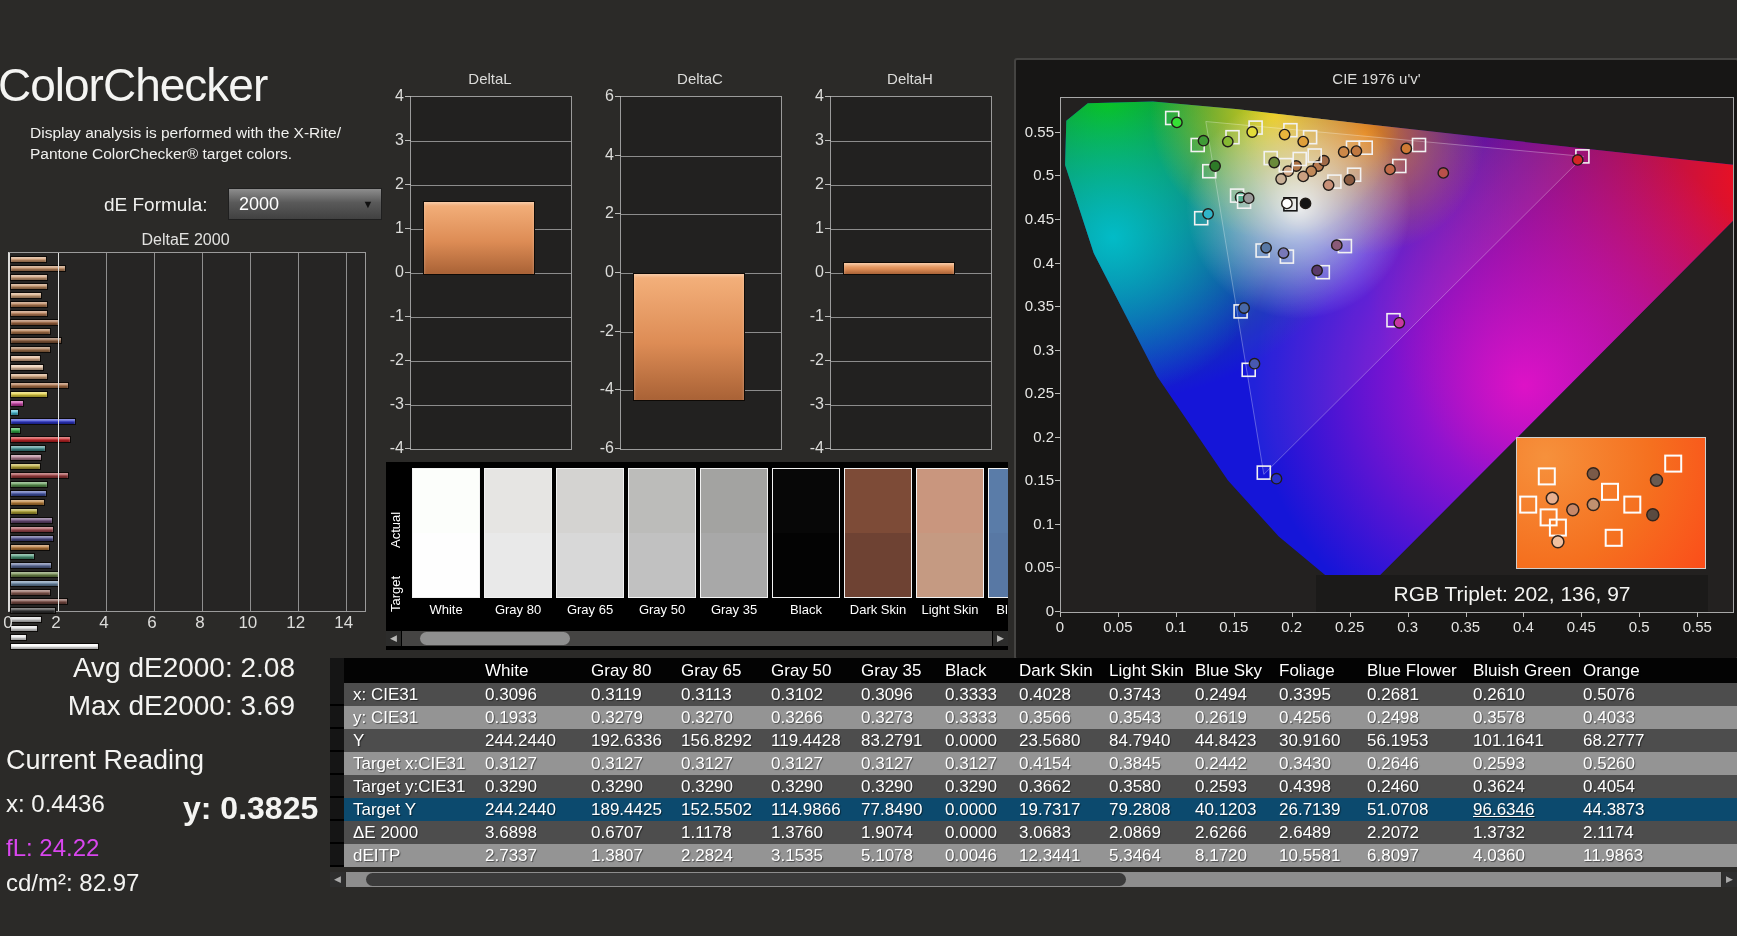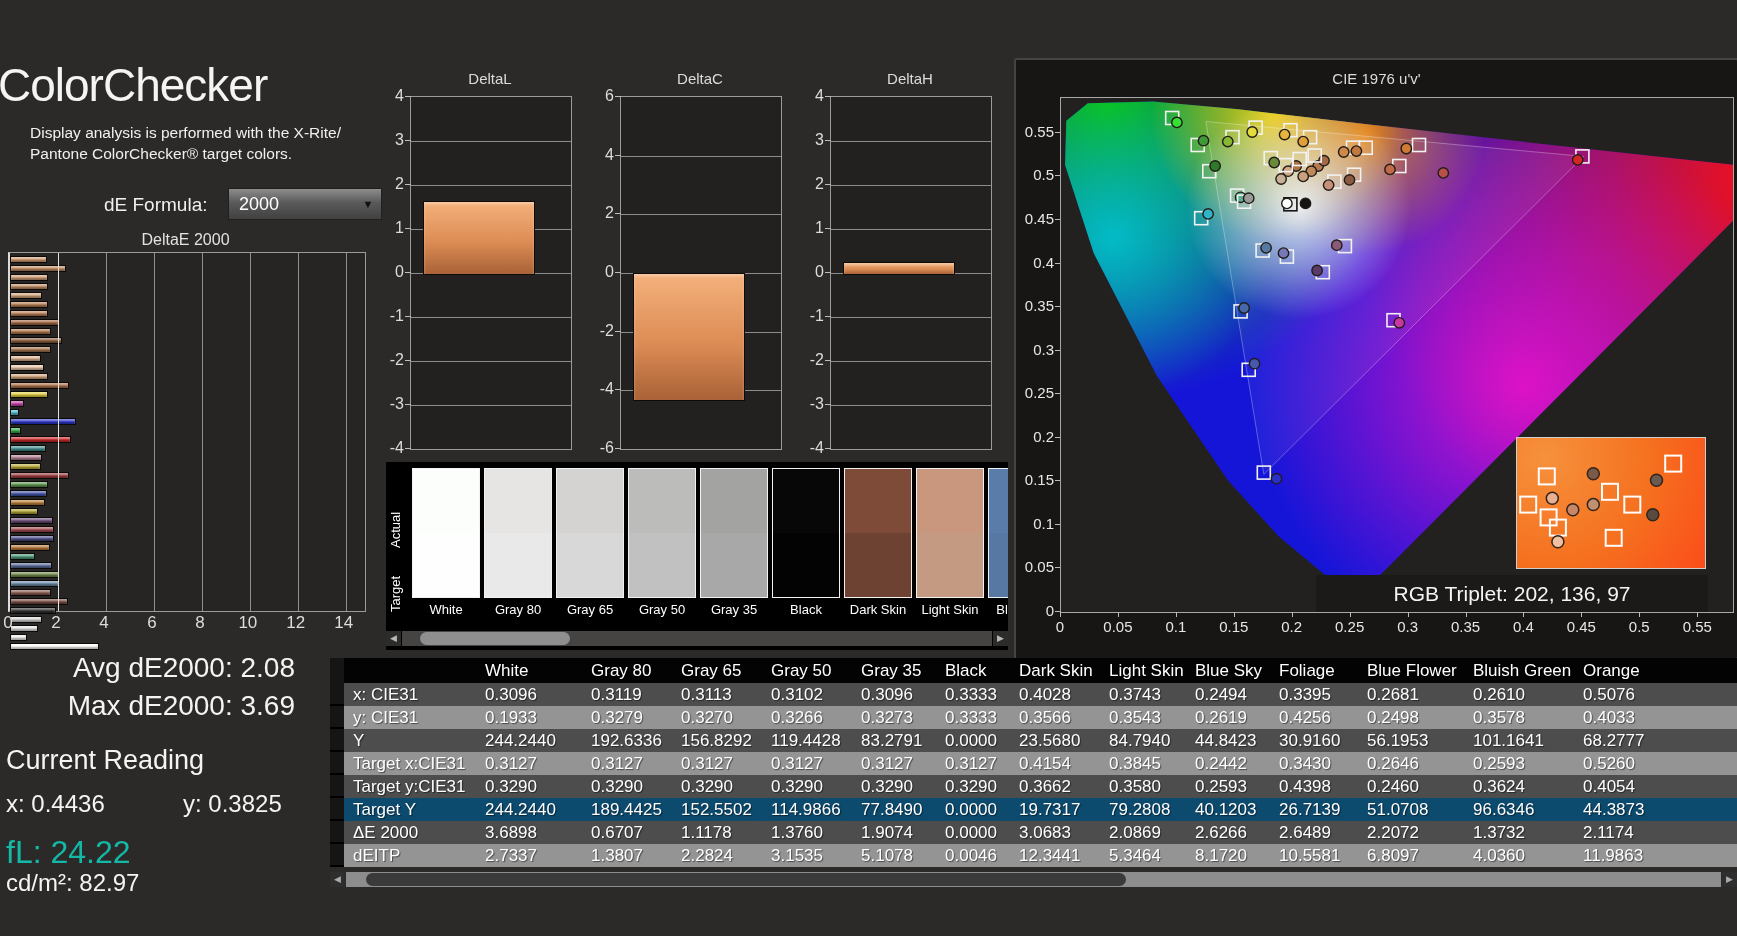--- a/index.html
+++ b/index.html
@@ -45,22 +45,22 @@
   .cie-xlab{position:absolute;width:40px;text-align:center;font-size:15px;color:#e6e6e4;top:558px;}
   .cie-dash{position:absolute;background:#bcbcba;}
   #cie-inset{left:500px;top:377px;width:188px;height:130px;border:1px solid #cfcfcd;background:radial-gradient(circle at 15% 15%,#f6913c, #f5701f 55%, #fb4d1a);}
   #rgb-label{left:300px;top:515px;width:392px;height:37px;background:#1b1a19;color:#f4f4f2;font-size:21px;line-height:37px;text-align:center;}
   
   .stat-big{left:0;top:0;width:295px;text-align:right;font-size:28px;color:#f4f4f2;}
   #stat-avg{left:0;top:652px;}
   #stat-max{left:0;top:690px;}
   #stat-current{left:6px;top:745px;font-size:27px;color:#f4f4f2;}
   #stat-x{left:6px;top:790px;font-size:24px;color:#f4f4f2;}
-  #stat-y{left:183px;top:790px;font-size:24px;color:#f4f4f2;}
-  #stat-fl{left:6px;top:834px;font-size:32px;color:#14b8a6;}
+  #stat-y{left:183px;top:790px;font-size:32px;color:#f4f4f2;font-weight:bold;}
+  #stat-fl{left:6px;top:834px;font-size:24px;color:#d946ef;}
   #stat-cdm{left:6px;top:869px;font-size:24px;color:#f4f4f2;}
   
   #table-panel{left:330px;top:658px;width:1407px;}
   .trow{display:flex;width:100%;height:23px;line-height:23px;}
   .trow.header{height:25px;line-height:25px;background:#030303;}
   .tcell{font-size:17px;color:#fff;padding-left:9px;box-sizing:border-box;white-space:nowrap;overflow:hidden;text-shadow:1px 1px 1px rgba(0,0,0,.5);}
   .stub{width:14px;background:#151515;border-bottom:2px solid #000;box-sizing:border-box;}
   #table-scroll{left:330px;top:872px;width:1407px;}
 </style>
 </head>
@@ -588,21 +588,21 @@
       <div class="tcell" style="width: 90px;">189.4425</div>
       <div class="tcell" style="width: 90px;">152.5502</div>
       <div class="tcell" style="width: 90px;">114.9866</div>
       <div class="tcell" style="width: 84px;">77.8490</div>
       <div class="tcell" style="width: 74px;">0.0000</div>
       <div class="tcell" style="width: 90px;">19.7317</div>
       <div class="tcell" style="width: 86px;">79.2808</div>
       <div class="tcell" style="width: 84px;">40.1203</div>
       <div class="tcell" style="width: 88px;">26.7139</div>
       <div class="tcell" style="width: 106px;">51.0708</div>
-      <div class="tcell" style="width: 110px;">96.6346</div>
+      <div class="tcell" style="width: 110px; text-decoration: underline;">96.6346</div>
       <div class="tcell" style="width: 163px;">44.3873</div>
     </div>
     <div class="trow" style="background: rgb(77, 77, 77);">
       <div class="stub"></div>
       <div class="tcell" style="width: 132px;">ΔE 2000</div>
       <div class="tcell" style="width: 106px;">3.6898</div>
       <div class="tcell" style="width: 90px;">0.6707</div>
       <div class="tcell" style="width: 90px;">1.1178</div>
       <div class="tcell" style="width: 90px;">1.3760</div>
       <div class="tcell" style="width: 84px;">1.9074</div>

